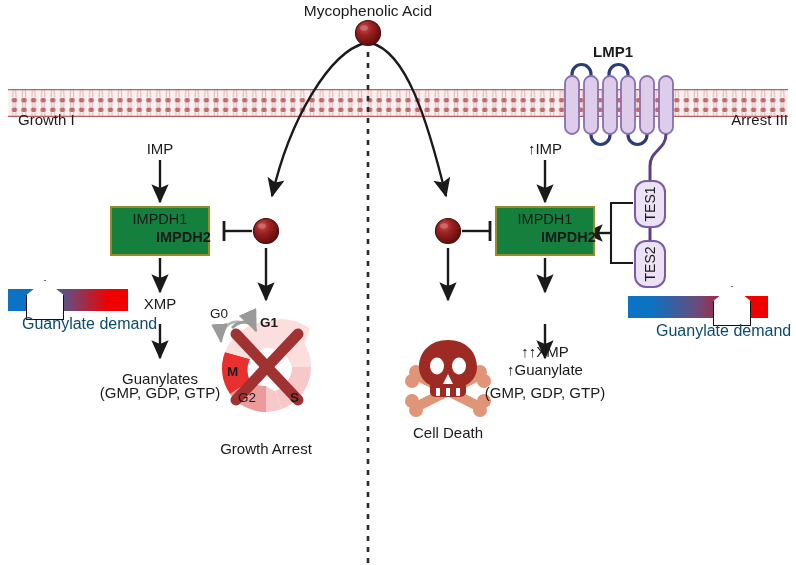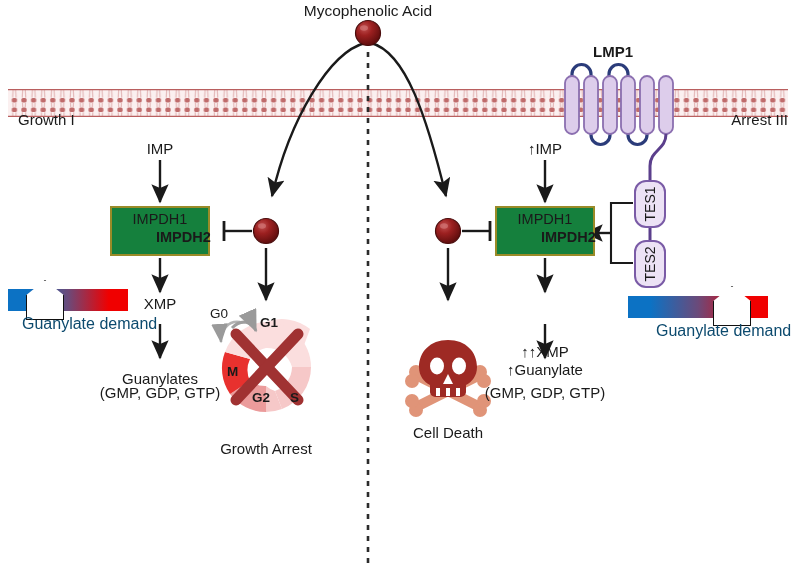--- a/index.html
+++ b/index.html
@@ -263,21 +263,21 @@
 
   <div class="grad-wrap" style="left:8px; top:289px; width:120px; height:48px;">
     <div class="grad-bar" style="width:120px;"></div>
     <div class="grad-home" style="left:18px; top:-9px;"></div>
     <div class="grad-cap" style="left:-6px; top:26px;">Guanylate demand</div>
   </div>
 
   <div class="lbl small" style="left:210px; top:306px; font-weight:normal;">G0</div>
   <div class="lbl small" style="left:260px; top:315px; font-weight:bold;">G1</div>
   <div class="lbl small" style="left:290px; top:390px; font-weight:bold;">S</div>
-  <div class="lbl small" style="left:252px; top:390px; font-weight:bold;">G2</div>
+  <div class="lbl small" style="left:238px; top:390px; font-weight:normal;">G2</div>
   <div class="lbl small" style="left:227px; top:364px; font-weight:bold;">M</div>
 
   <div class="lbl ctr" style="left:266px; top:425px;margin-top:16px;">Growth Arrest</div>
 
   <div class="lbl ctr" style="left:545px; top:141px;">↑IMP</div>
 
   <div class="impdh-box" style="left:495px; top:206px; width:100px; height:50px;">
     <div>IMPDH1</div>
     <div class="b2">IMPDH2</div>
   </div>

